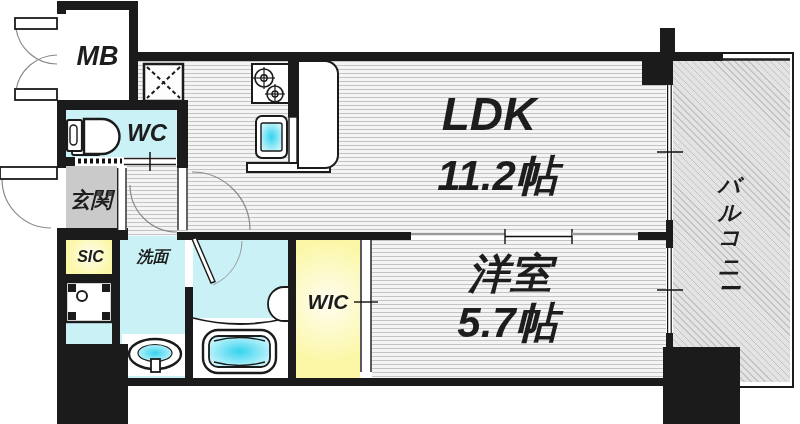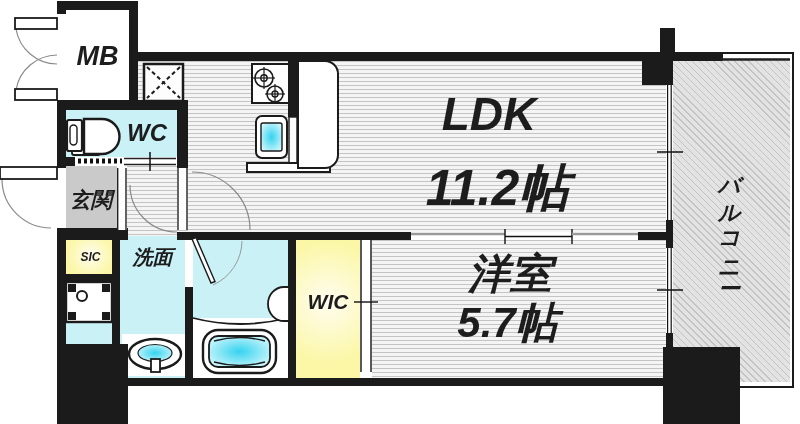--- a/index.html
+++ b/index.html
@@ -212,21 +212,21 @@
       <line x1="671.2" y1="248" x2="671.2" y2="333" stroke="#111" stroke-width="1.2"></line>
       <line x1="657" y1="290" x2="683" y2="290" stroke="#111" stroke-width="1.5"></line>
     </g>
 
     <line x1="720" y1="59.5" x2="790" y2="59.5" stroke="#222" stroke-width="2.5"></line>
   </svg>
 
   <div class="lbl" style="left:66px;top:39px;width:63px;height:34px;font-size:27px;">MB</div>
   <div class="lbl" style="left:118px;top:118px;width:58px;height:30px;font-size:24px;">WC</div>
   <div class="lbl" style="left:63px;top:186px;width:56px;height:28px;font-size:21px;">玄関</div>
-  <div class="lbl" style="left:66px;top:243px;width:49px;height:28px;font-size:12px;">SIC</div>
-  <div class="lbl" style="left:119px;top:243px;width:67px;height:28px;font-size:20px;">洗面</div>
+  <div class="lbl" style="left:66px;top:243px;width:49px;height:28px;font-size:16px;">SIC</div>
+  <div class="lbl" style="left:119px;top:243px;width:67px;height:28px;font-size:16px;">洗面</div>
   <div class="lbl big" style="left:378px;top:88px;width:222px;height:52px;font-size:46px;">LDK</div>
   <div class="lbl" style="left:297px;top:287px;width:62px;height:30px;font-size:21px;">WIC</div>
-  <div class="lbl big" style="left:380px;top:162px;width:235px;height:52px;font-size:50px;">11.2帖</div>
+  <div class="lbl big" style="left:380px;top:150px;width:235px;height:52px;font-size:42px;">11.2帖</div>
   <div class="lbl big" style="left:420px;top:248px;width:180px;height:52px;font-size:42px;">洋室</div>
   <div class="lbl big" style="left:410px;top:296px;width:195px;height:54px;font-size:42px;">5.7帖</div>
   <div class="lbl" id="label-balcony" style="left:712px;top:135px;width:34px;height:170px;font-size:22px;">バルコニー</div>
 </div>
 
 </body></html>

